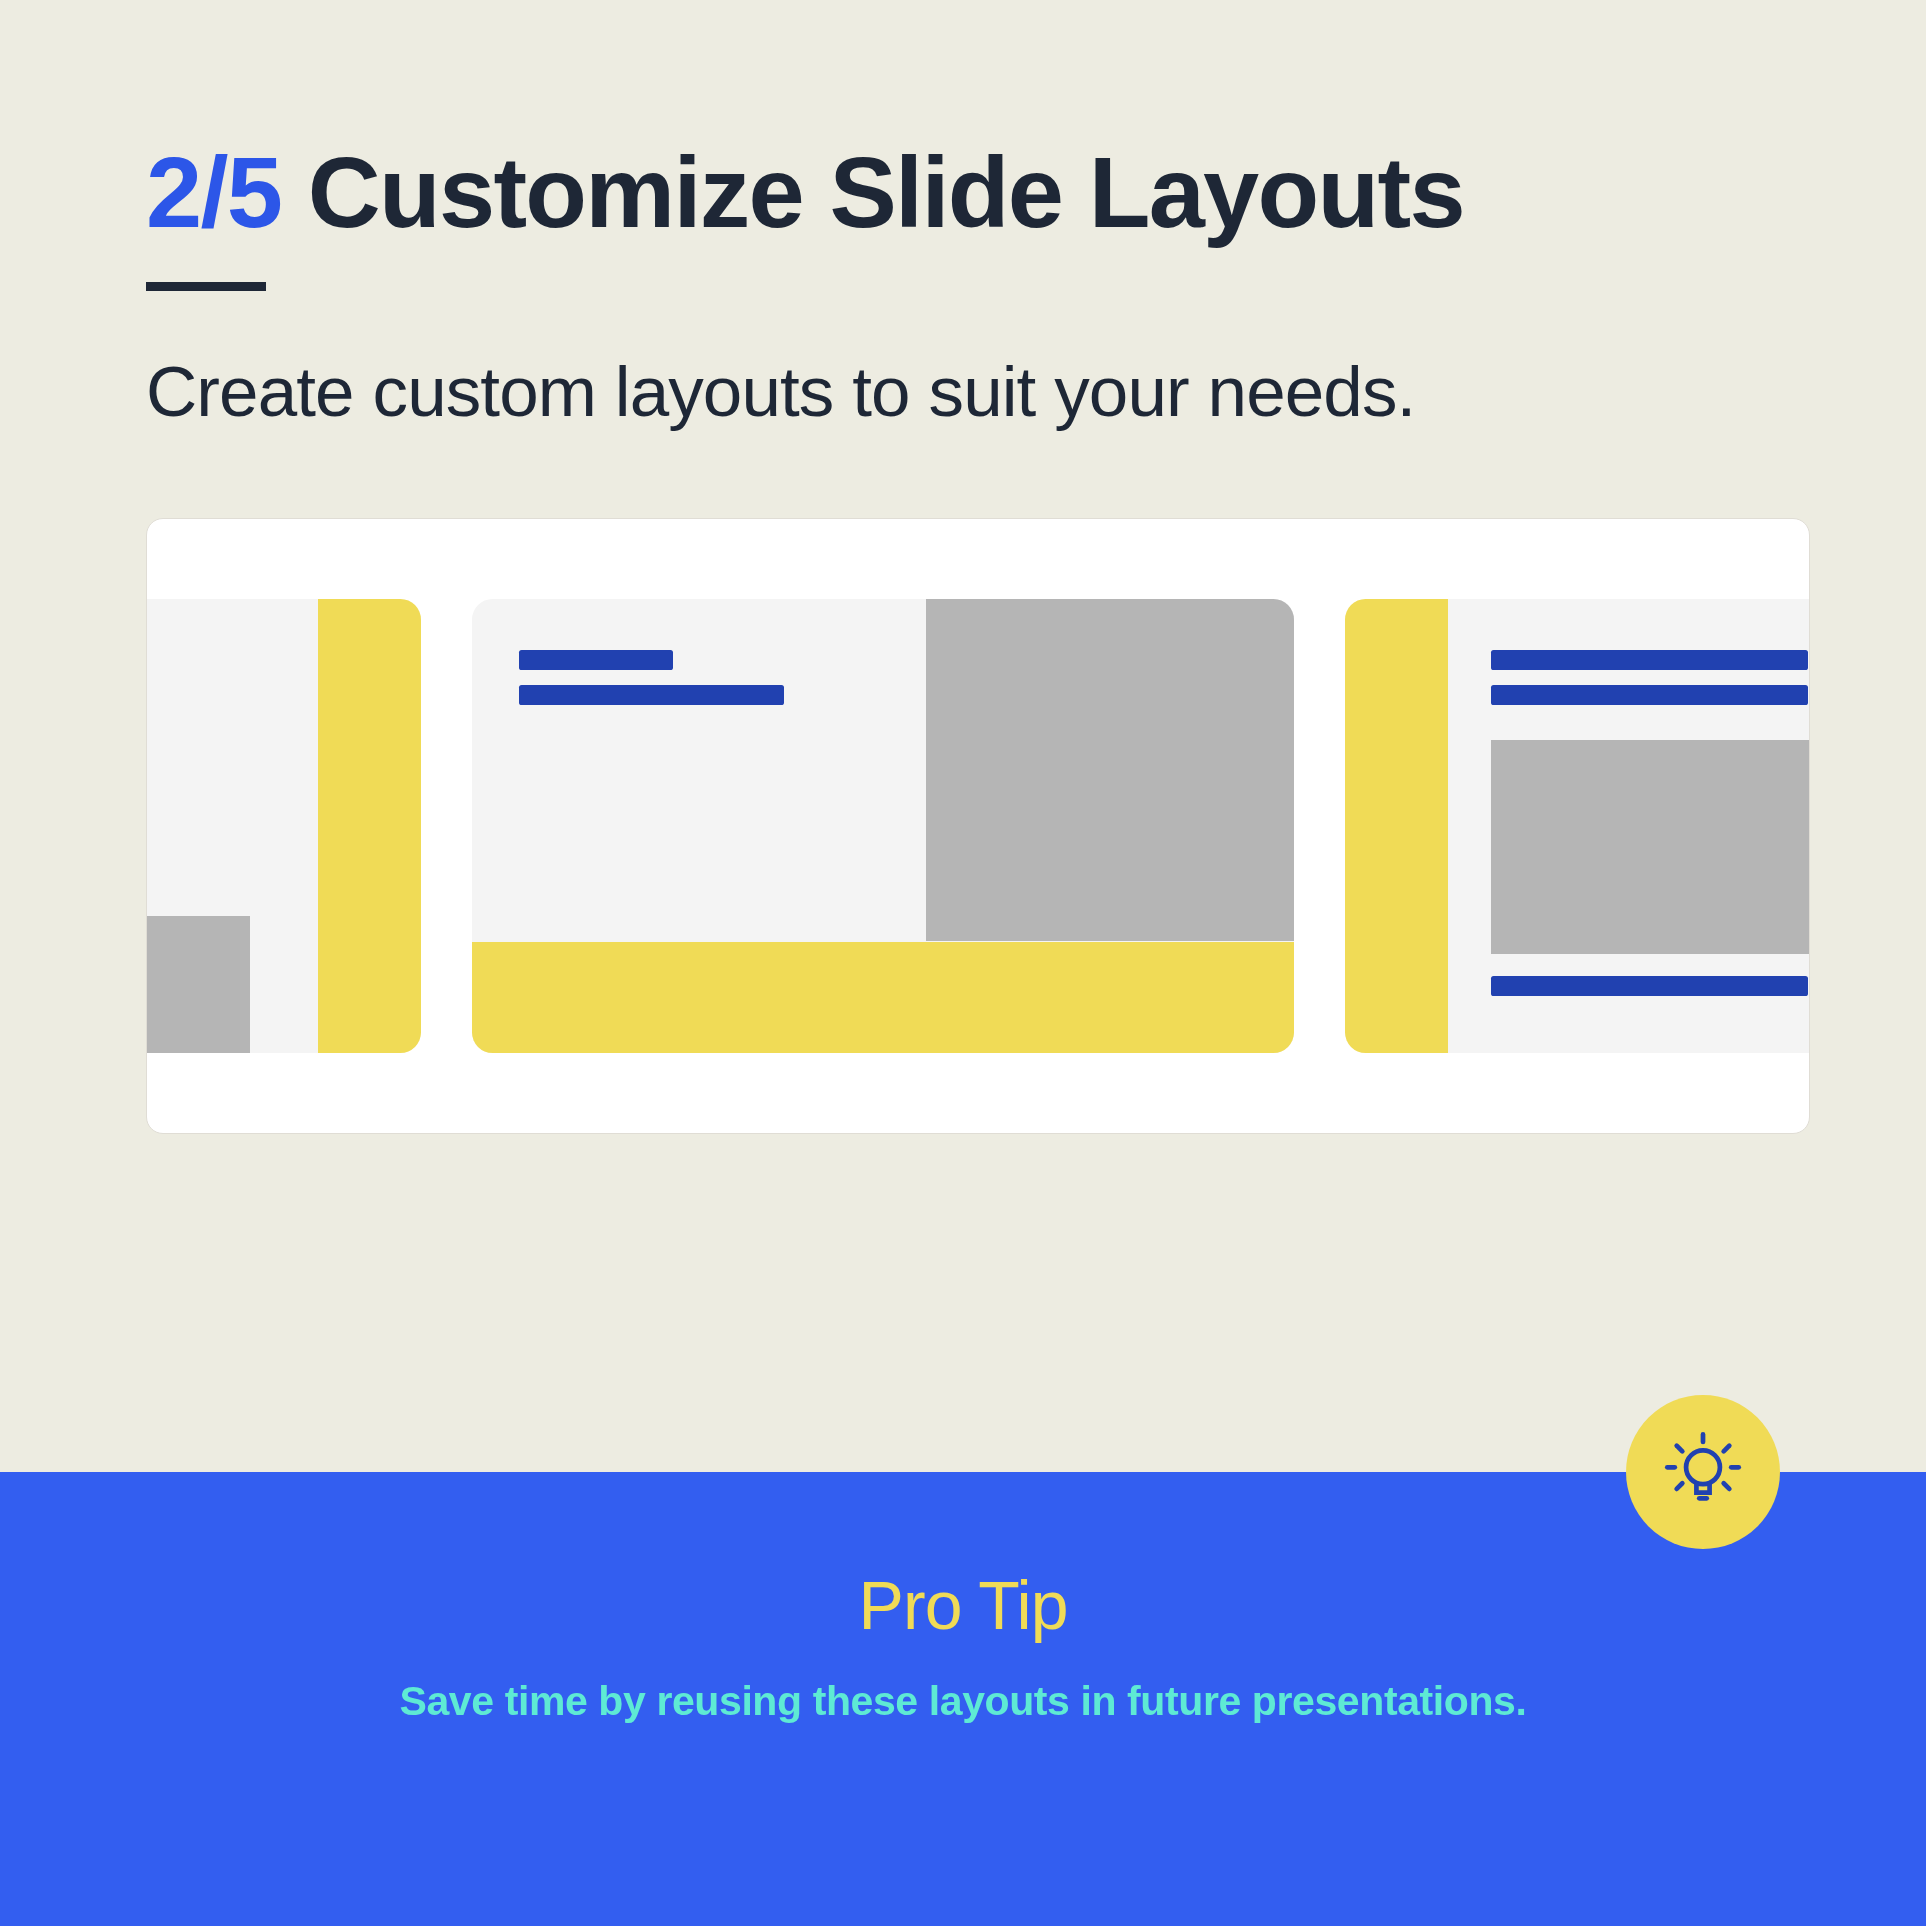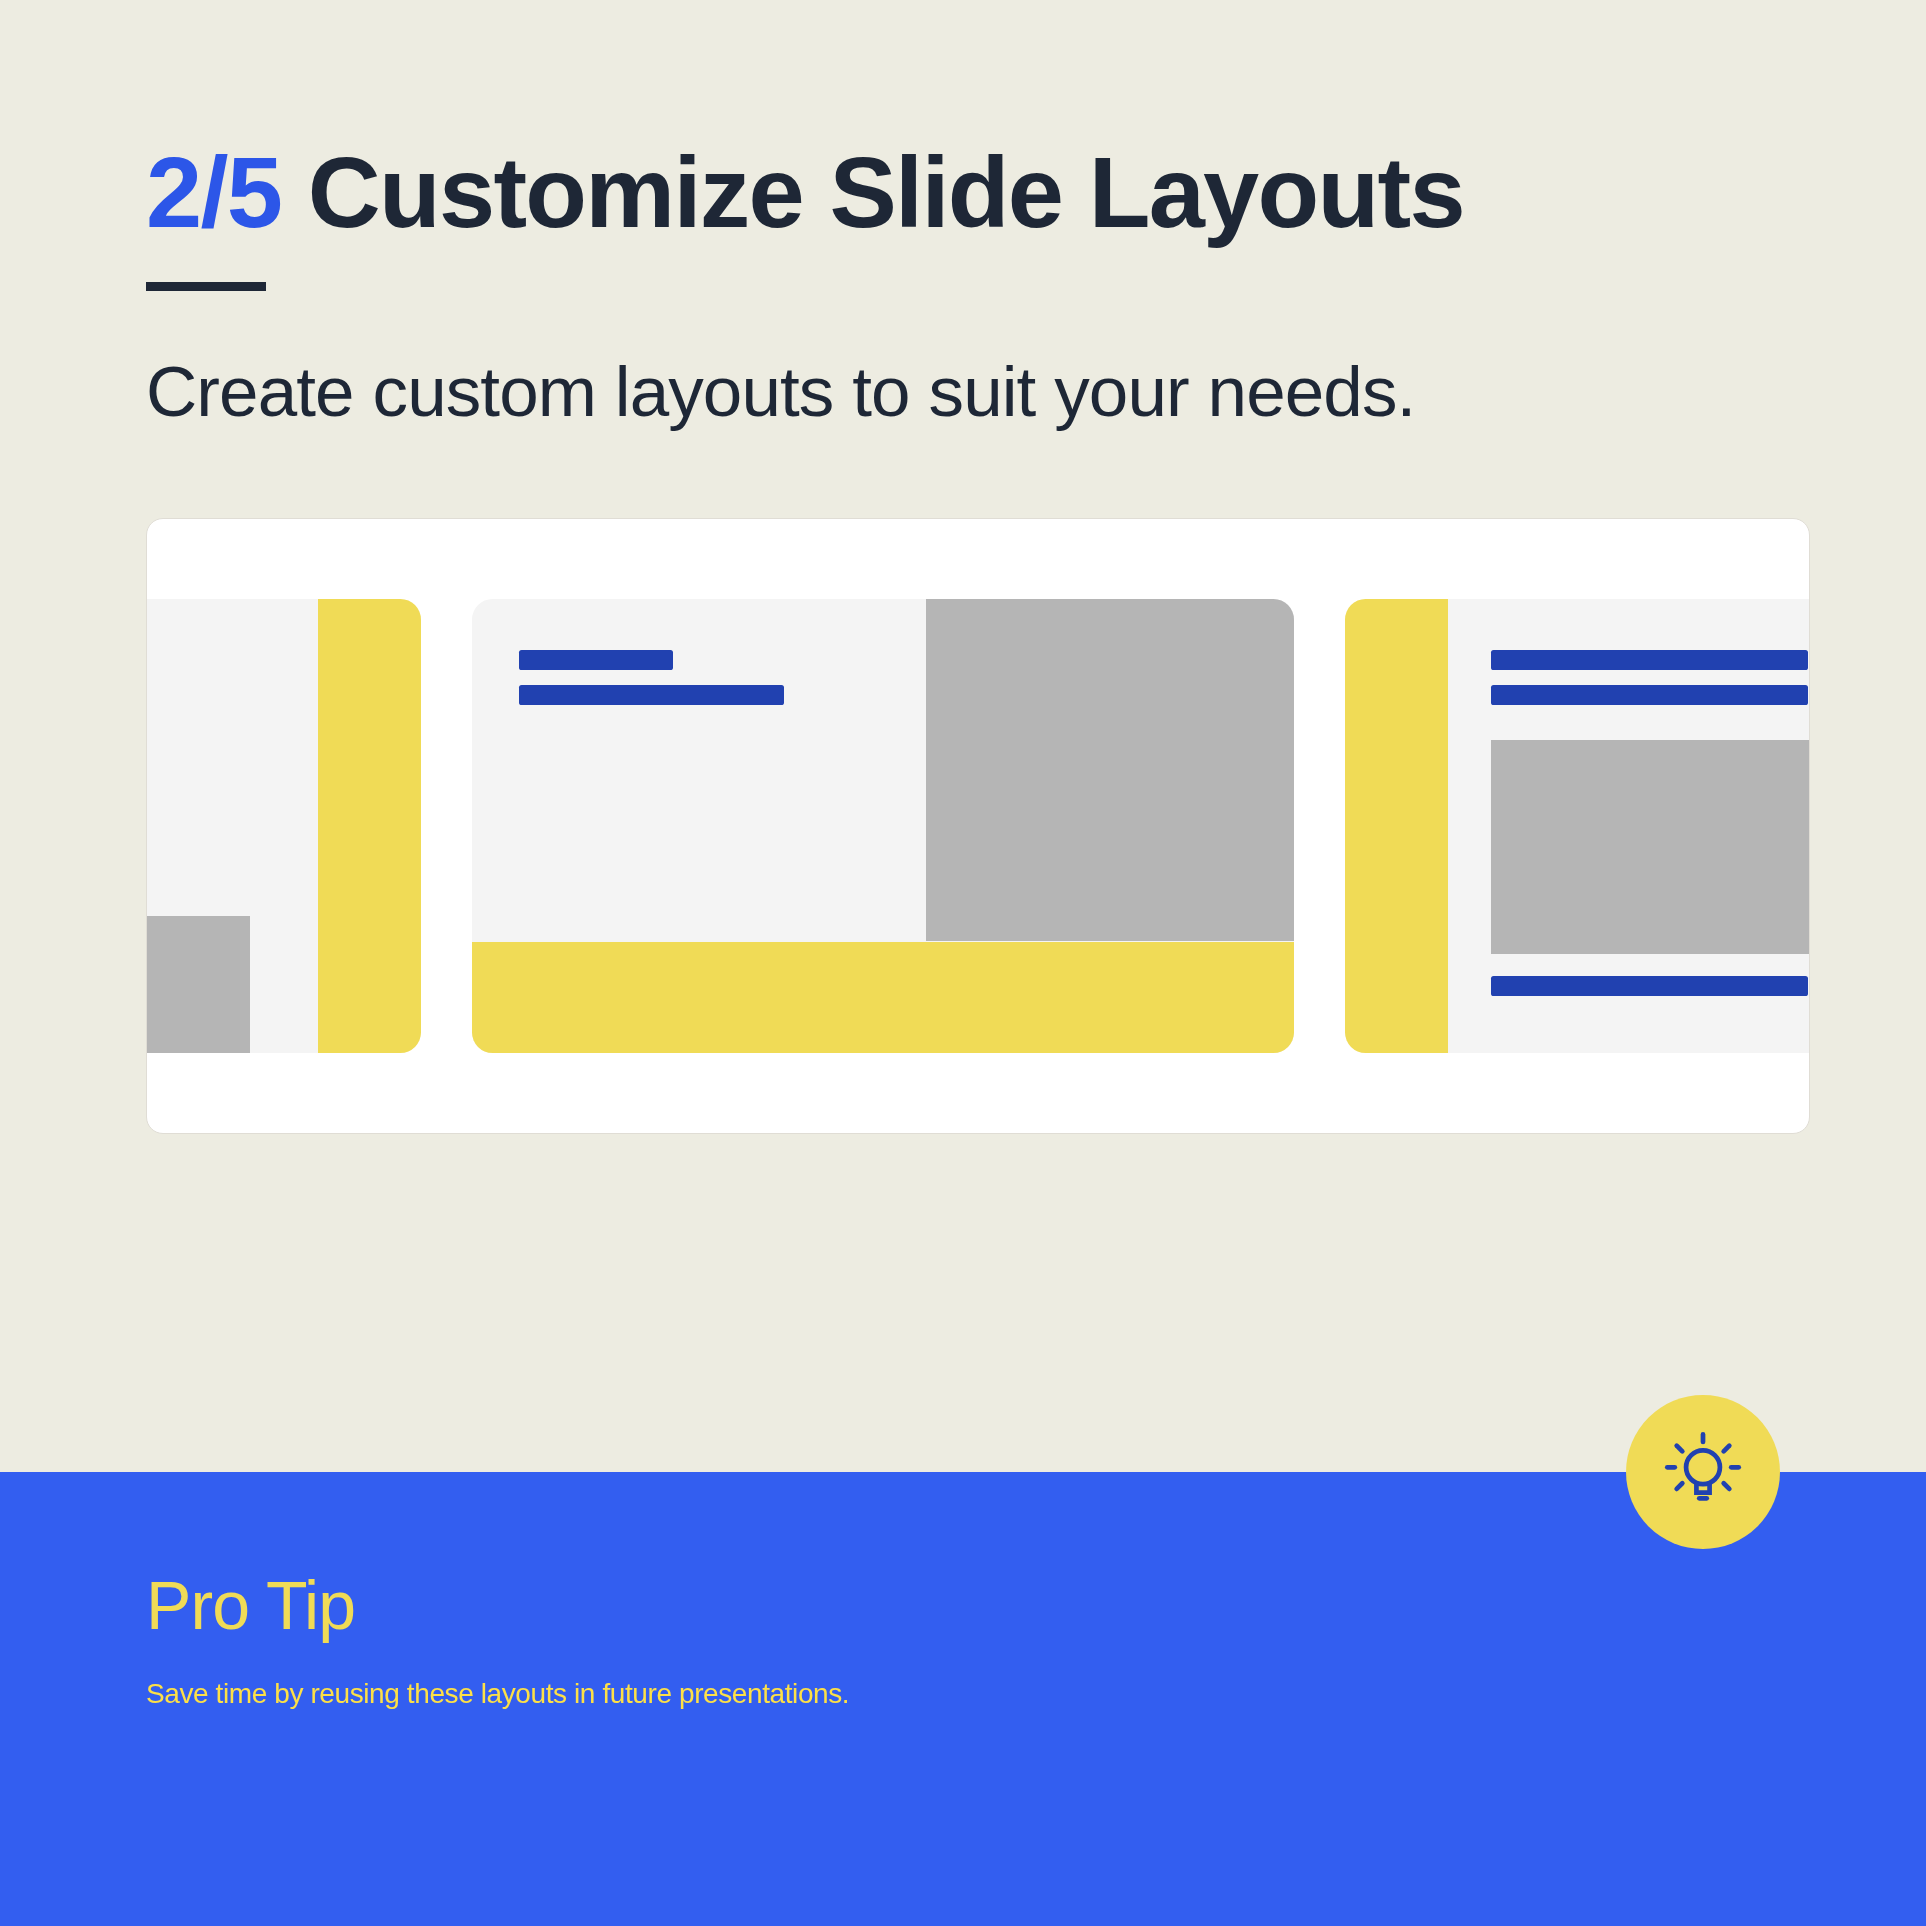--- a/index.html
+++ b/index.html
@@ -172,32 +172,33 @@
       border-radius: 2.6px;
     }
     .tip-section {
       position: absolute;
       bottom: 0;
       left: 0;
       width: 100%;
       height: 454px;
       background: #335ef0;
       padding: 94px 146px 0 146px;
+      text-align: center;
     }
     .tip-title {
       font-size: 68px;
       font-weight: 500;
       color: #f0db56;
       margin-bottom: 34px;
       letter-spacing: -0.9px;
     }
     .tip-body {
-      font-size: 28px;
-      font-weight: 400;
-      color: #fde047;
+      font-size: 41px;
+      font-weight: 700;
+      color: #5eead4;
       letter-spacing: -0.4px;
     }
     .bulb-badge {
       position: absolute;
       top: -77px;
       right: 146px;
       width: 154px;
       height: 154px;
       background: #f0db56;
       border-radius: 50%;

